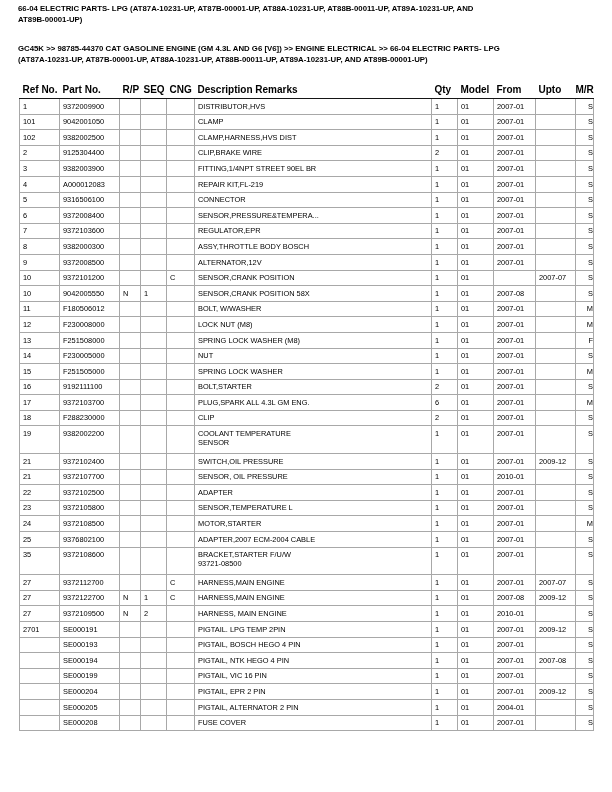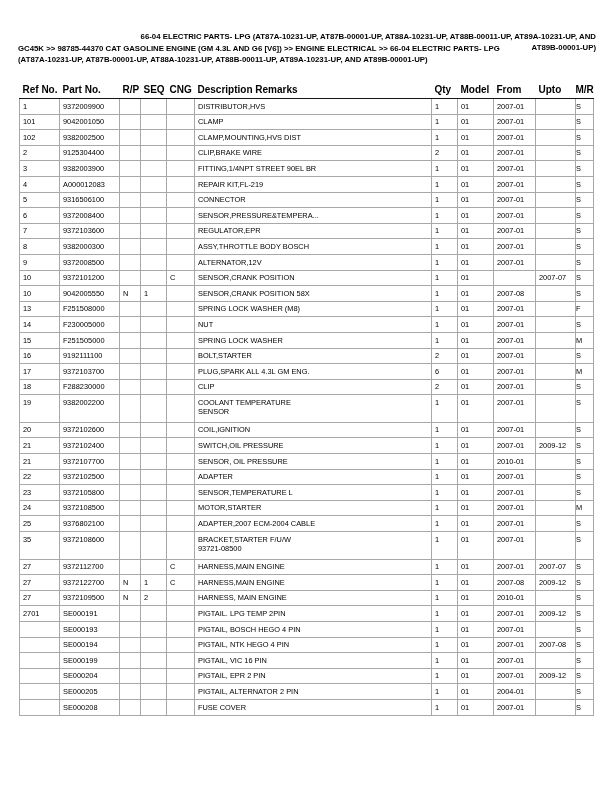--- a/index.html
+++ b/index.html
@@ -6,21 +6,21 @@
   .sheet {
     position:relative; width:612px; height:792px; margin:0 auto;
     background:#ffffff; overflow:hidden;
     font-family:"Liberation Sans", sans-serif; color:#000;
   }
   .doc-title, .doc-breadcrumb {
     position:absolute; left:18px; width:578px;
     font-weight:bold; font-size:7.8px; line-height:11px;
     white-space:pre-line;
   }
-  .doc-title { top:31px;text-align:right; }
+  .doc-title { top:3px; }
   .doc-breadcrumb { top:43px; }
 
   .table-wrap {
     position:absolute; top:84px; left:19px; width:576px; height:668px;
     overflow:hidden;
   }
   table.parts {
     border-collapse:collapse; table-layout:fixed; width:574px;
   }
   table.parts th {
@@ -28,21 +28,21 @@
     padding:0 0 3px 3px; border:none; border-bottom:1.6px solid #151515;
     height:10px; vertical-align:bottom; white-space:nowrap; overflow:hidden;
   }
   table.parts td {
     font-size:7.4px; line-height:9.2px;
     border:1px solid #a8a8a8;
     padding:2.6px 1px 0 3px; vertical-align:top;
     height:12px; overflow:hidden; white-space:pre-line;
   }
   table.parts tr.row-double td { height:24px; }
-  table.parts th.c10, table.parts td.c10 { text-align:left; padding-left:0; padding-right:0; }
+  table.parts th.c10, table.parts td.c10 { text-align:right; padding-left:0; padding-right:0; }
 </style>
 </head>
 <body>
 
 <div class="sheet">
 
   <div class="doc-title">66-04 ELECTRIC PARTS- LPG (AT87A-10231-UP, AT87B-00001-UP, AT88A-10231-UP, AT88B-00011-UP, AT89A-10231-UP, AND
 AT89B-00001-UP)</div>
 
   <div class="doc-breadcrumb">GC45K &gt;&gt; 98785-44370 CAT GASOLINE ENGINE (GM 4.3L AND G6 [V6]) &gt;&gt; ENGINE ELECTRICAL &gt;&gt; 66-04 ELECTRIC PARTS- LPG
@@ -104,21 +104,21 @@
             <td class="c8">2007-01</td>
             <td class="c9"></td>
             <td class="c10">S</td>
           </tr>
           <tr>
             <td class="c0">102</td>
             <td class="c1">9382002500</td>
             <td class="c2"></td>
             <td class="c3"></td>
             <td class="c4"></td>
-            <td class="c5">CLAMP,MOUNTING,HVS DIST</td>
+            <td class="c5">CLAMP,HARNESS,HVS DIST</td>
             <td class="c6">1</td>
             <td class="c7">01</td>
             <td class="c8">2007-01</td>
             <td class="c9"></td>
             <td class="c10">S</td>
           </tr>
           <tr>
             <td class="c0">2</td>
             <td class="c1">9125304400</td>
             <td class="c2"></td>
@@ -242,20 +242,46 @@
             <td class="c3">1</td>
             <td class="c4"></td>
             <td class="c5">SENSOR,CRANK POSITION 58X</td>
             <td class="c6">1</td>
             <td class="c7">01</td>
             <td class="c8">2007-08</td>
             <td class="c9"></td>
             <td class="c10">S</td>
           </tr>
           <tr>
+            <td class="c0">11</td>
+            <td class="c1">F180506012</td>
+            <td class="c2"></td>
+            <td class="c3"></td>
+            <td class="c4"></td>
+            <td class="c5">BOLT, W/WASHER</td>
+            <td class="c6">1</td>
+            <td class="c7">01</td>
+            <td class="c8">2007-01</td>
+            <td class="c9"></td>
+            <td class="c10">M</td>
+          </tr>
+          <tr>
+            <td class="c0">12</td>
+            <td class="c1">F230008000</td>
+            <td class="c2"></td>
+            <td class="c3"></td>
+            <td class="c4"></td>
+            <td class="c5">LOCK NUT (M8)</td>
+            <td class="c6">1</td>
+            <td class="c7">01</td>
+            <td class="c8">2007-01</td>
+            <td class="c9"></td>
+            <td class="c10">M</td>
+          </tr>
+          <tr>
             <td class="c0">13</td>
             <td class="c1">F251508000</td>
             <td class="c2"></td>
             <td class="c3"></td>
             <td class="c4"></td>
             <td class="c5">SPRING LOCK WASHER (M8)</td>
             <td class="c6">1</td>
             <td class="c7">01</td>
             <td class="c8">2007-01</td>
             <td class="c9"></td>
@@ -327,33 +353,20 @@
             <td class="c10">S</td>
           </tr>
           <tr class="row-double">
             <td class="c0">19</td>
             <td class="c1">9382002200</td>
             <td class="c2"></td>
             <td class="c3"></td>
             <td class="c4"></td>
             <td class="c5">COOLANT TEMPERATURE
 SENSOR</td>
-            <td class="c6">1</td>
-            <td class="c7">01</td>
-            <td class="c8">2007-01</td>
-            <td class="c9"></td>
-            <td class="c10">S</td>
-          </tr>
-          <tr>
-            <td class="c0">20</td>
-            <td class="c1">9372102600</td>
-            <td class="c2"></td>
-            <td class="c3"></td>
-            <td class="c4"></td>
-            <td class="c5">COIL,IGNITION</td>
             <td class="c6">1</td>
             <td class="c7">01</td>
             <td class="c8">2007-01</td>
             <td class="c9"></td>
             <td class="c10">S</td>
           </tr>
           <tr>
             <td class="c0">21</td>
             <td class="c1">9372102400</td>
             <td class="c2"></td>

